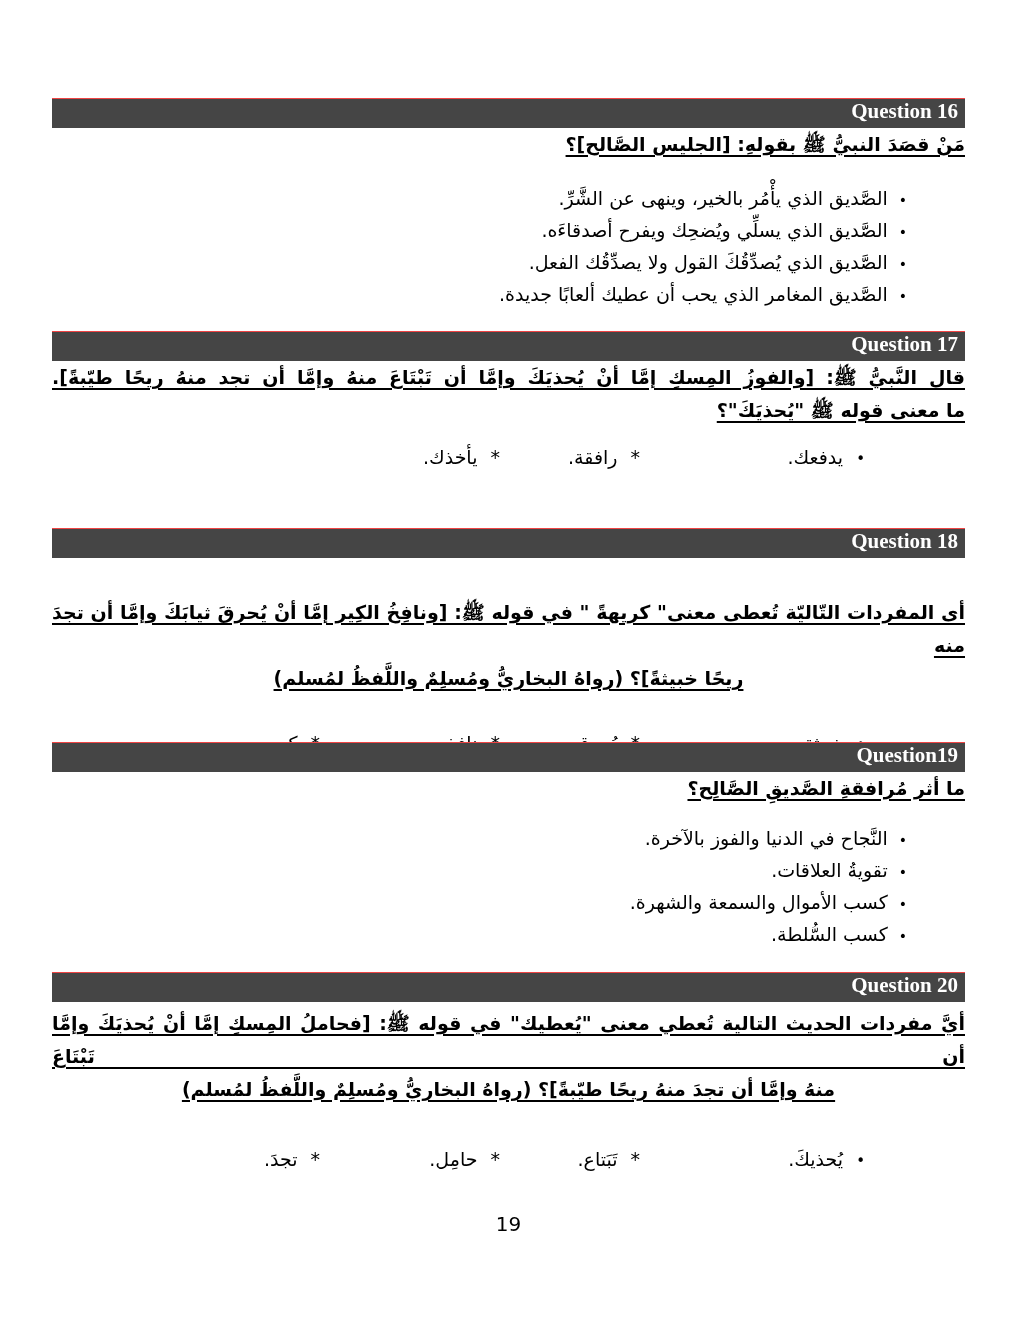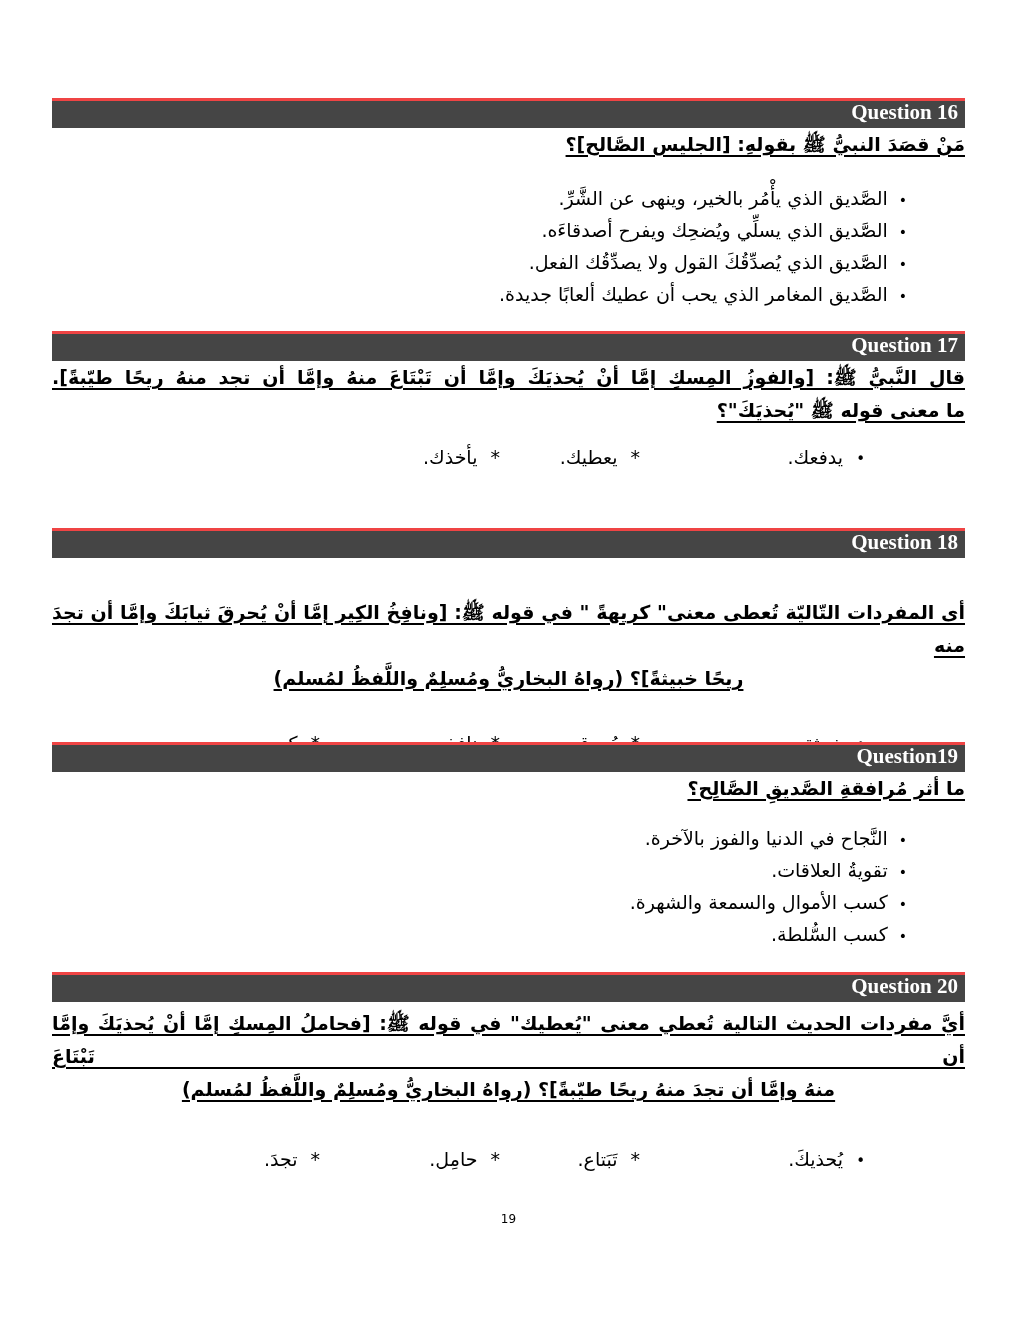--- a/index.html
+++ b/index.html
@@ -16,21 +16,21 @@
   #s16 { top: 98px; }
   #s17 { top: 331px; }
   #s18 { top: 528px; }
   #s19 { top: 742px; }
   #s20 { top: 972px; }
 
   .qbar {
     box-sizing: border-box;
     height: 30px;
     background: #454545;
-    border-top: 3px solid #ef4444;
+    border-top: 1px solid #ef4444;
     display: flex; align-items: center; justify-content: flex-end;
     padding: 0 7px 4px 0;
   }
   .qbar .qlabel {
     font-family: "Liberation Serif", "DejaVu Serif", serif;
     font-weight: bold;
     font-size: 21px;
     color: #ffffff;
     line-height: 1;
   }
@@ -79,21 +79,21 @@
   .options.g20 { margin-top: 38px; }
   .option { text-align: right; }
   .marker { margin-left: 7px; }
   .marker.dot { font-size: 15px; }
 
   .pagenum {
     position: absolute;
     left: 52px; top: 1212px;
     width: 913px;
     text-align: center;
-    font-size: 12px;
+    font-size: 20px;
   }
 </style>
 </head>
 <body>
 
 <div class="page">
 
   <section class="sec" id="s16">
     <div class="qbar">
       <span class="qlabel">Question 16</span>
@@ -129,21 +129,21 @@
       <div class="pline fill">قال النَّبيُّ ﷺ: [والفوزُ المِسكِ إمَّا أنْ يُحذيَكَ وإمَّا أن تَبْتَاعَ منهُ وإمَّا أن تجد منهُ ريحًا طيّبةً].</div>
       <div class="pline right">ما معنى قوله ﷺ "يُحذيَكَ"؟</div>
     </div>
     <div class="options g17">
       <div class="option">
         <span class="marker dot">•</span>
         <span>يدفعك.</span>
       </div>
       <div class="option">
         <span class="marker">*</span>
-        <span>يعطيك.</span>
+        <span>رافقة.</span>
       </div>
       <div class="option">
         <span class="marker">*</span>
         <span>يأخذك.</span>
       </div>
     </div>
   </section>
 
   <section class="sec" id="s18">
     <div class="qbar">

